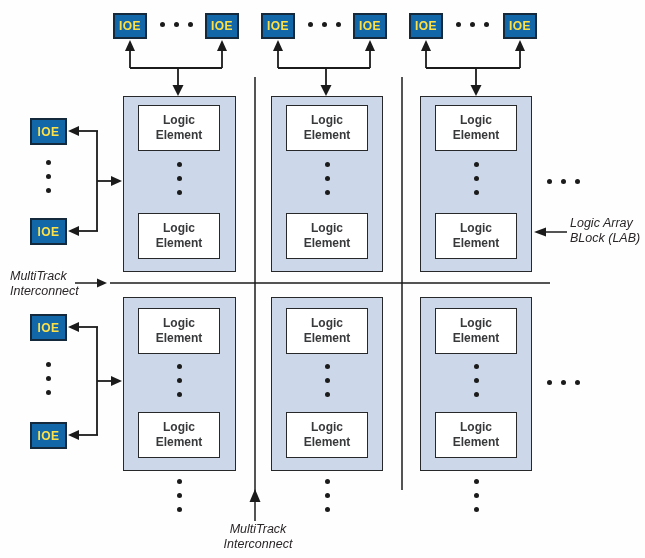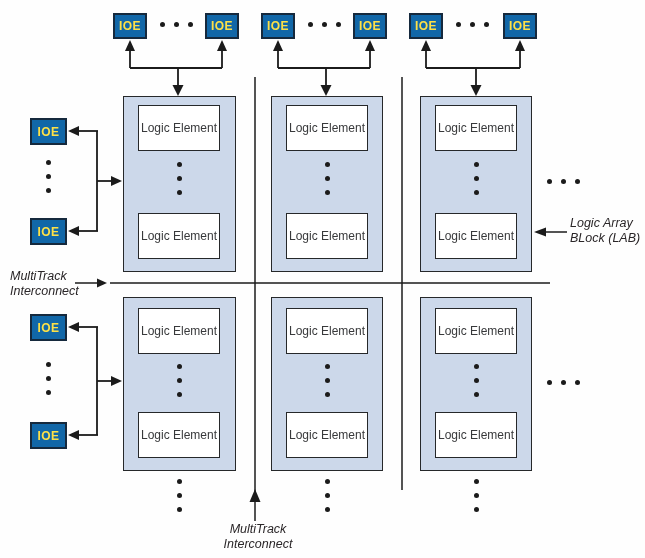--- a/index.html
+++ b/index.html
@@ -14,21 +14,21 @@
     letter-spacing:0.5px;
   }
   .ioe.side{width:37px;height:27px;}
   .lab{
     position:absolute;box-sizing:border-box;background:#ccd8ea;border:1.5px solid #26282a;
   }
   .le{
     position:absolute;width:82px;height:46px;box-sizing:border-box;
     background:#ffffff;border:1.5px solid #26282a;color:#38393b;
     font-size:12px;line-height:1.25;text-align:center;
-    display:flex;align-items:center;justify-content:center;
+    display:flex;align-items:center;justify-content:center;font-weight:bold;
   }
   .dots-v{position:absolute;display:flex;flex-direction:column;gap:9px;}
   .dots-h{position:absolute;display:flex;flex-direction:row;gap:9px;}
   .dot{width:5px;height:5px;border-radius:50%;background:#1b1b1b;}
   .lbl{
     position:absolute;font-style:italic;font-size:12.5px;line-height:1.18;color:#2a2628;
   }
   .lbl.center{text-align:center;}
   svg.overlay{position:absolute;left:0;top:0;z-index:5;pointer-events:none;}
   .overlay line{stroke:#1b1b1b;stroke-width:1.8;}

